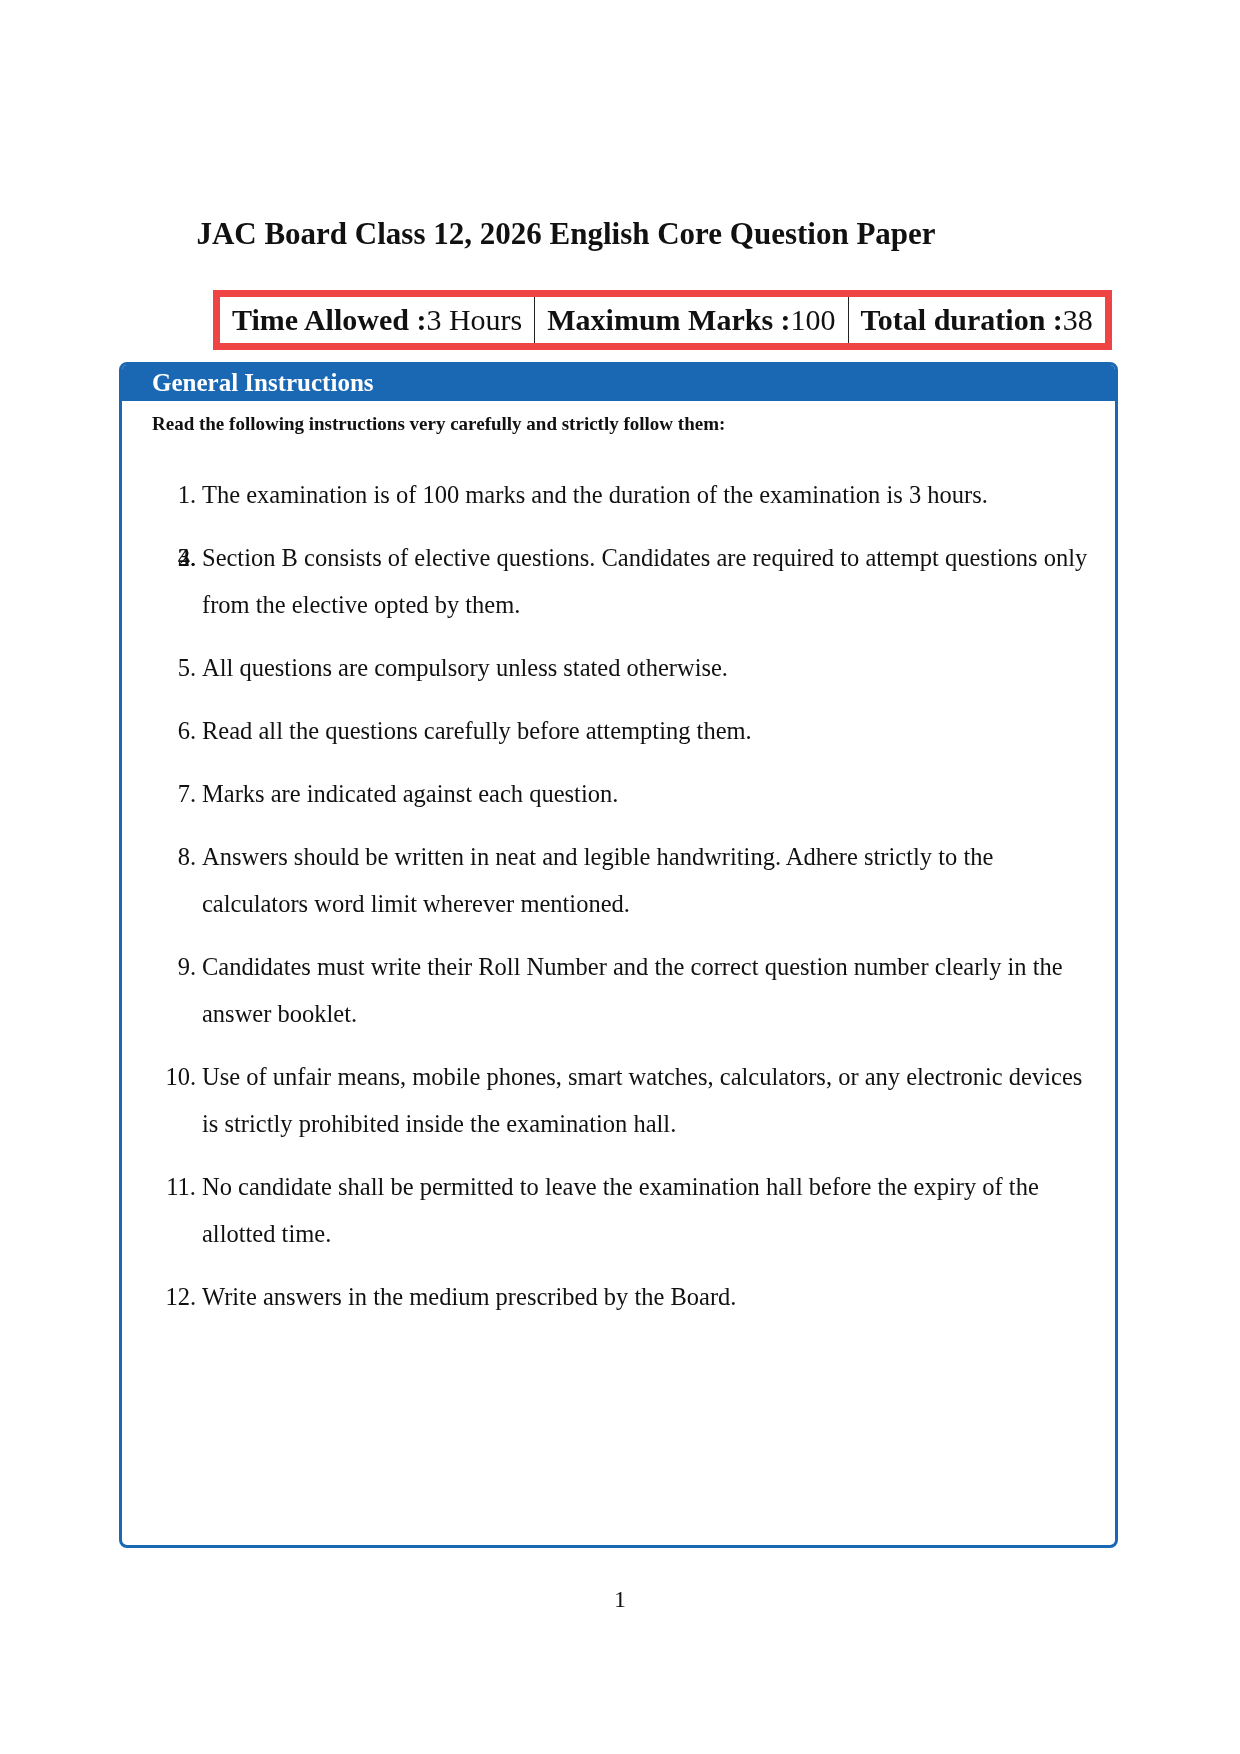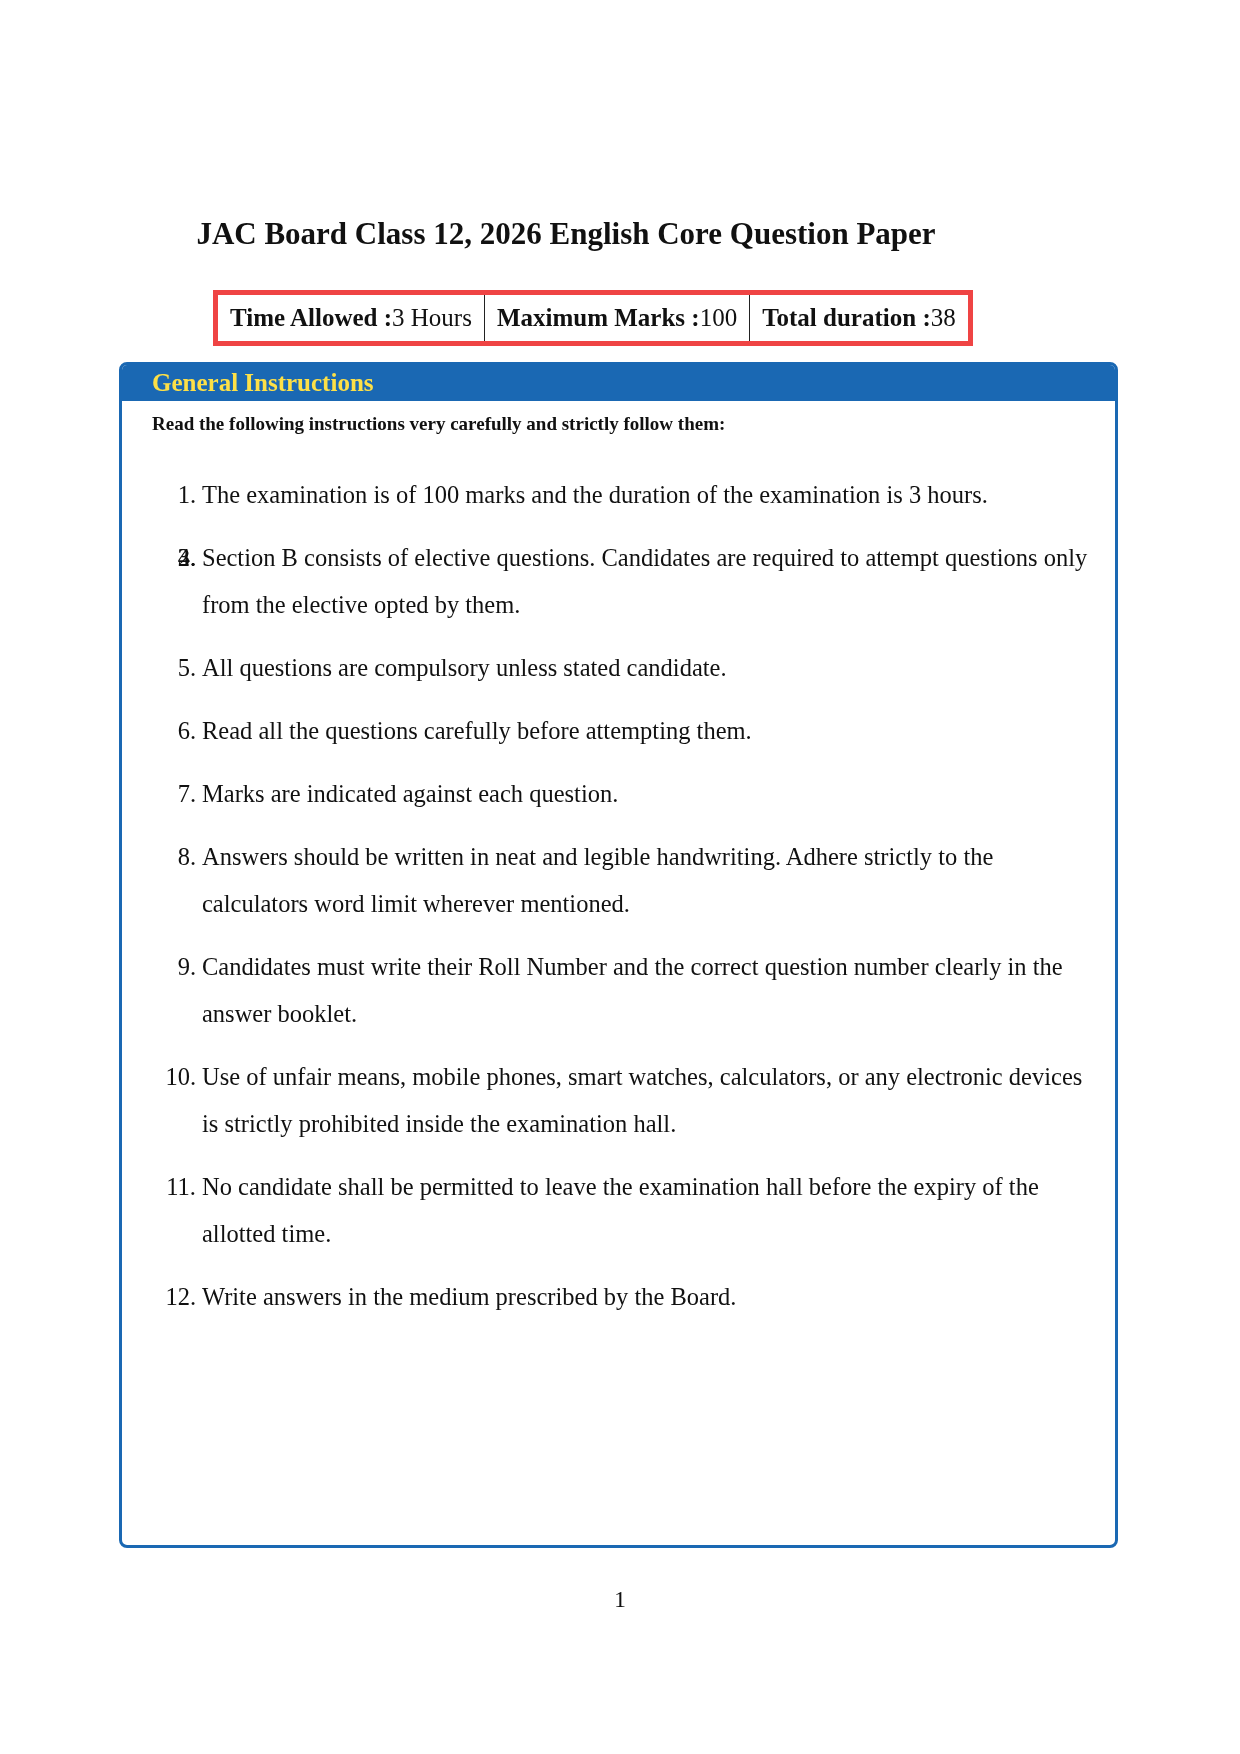--- a/index.html
+++ b/index.html
@@ -23,22 +23,22 @@
       font-size: 31px;
       font-weight: bold;
       letter-spacing: 0px;
     }
     .meta-table {
       position: absolute;
       left: 213px;
       top: 290px;
       height: 46px;
       display: flex;
-      border: 5px solid #ef4444;
-      font-size: 25px;
+      border: 7px solid #ef4444;
+      font-size: 30px;
     }
     .meta-cell {
       display: flex;
       align-items: center;
       padding: 0 12px;
       border-right: 1px solid #222;
       white-space: nowrap;
     }
     .meta-cell:last-child { border-right: none; }
     .meta-cell b { font-weight: bold; }
@@ -48,21 +48,21 @@
       top: 362px;
       width: 999px;
       height: 1186px;
       border: 3px solid #1a68b3;
       border-radius: 8px;
       box-sizing: border-box;
       overflow: hidden;
     }
     .box-header {
       background: #1a68b3;
-      color: #fde047;
+      color: #ffffff;
       height: 36px;
       font-size: 25px;
       font-weight: bold;
       padding-left: 30px;
       line-height: 36px;
     }
     .box-intro {
       position: absolute;
       left: 30px;
       top: 48px;
@@ -120,21 +120,21 @@
 </div>
 
 <div class="box">
   <div class="box-header">General Instructions</div>
   <div class="box-intro">Read the following instructions very carefully and strictly follow them:</div>
   <div class="list">
     <div class="item"><span class="num">1.</span><span>The examination is of 100 marks and the duration of the examination is 3 hours.</span></div>
     <div class="item"><span class="num">2.</span></div>
     <div class="item"><span class="num">3.</span></div>
     <div class="item"><span class="num">4.</span><span>Section B consists of elective questions. Candidates are required to attempt questions only from the elective opted by them.</span></div>
-    <div class="item"><span class="num">5.</span><span>All questions are compulsory unless stated candidate.</span></div>
+    <div class="item"><span class="num">5.</span><span>All questions are compulsory unless stated otherwise.</span></div>
     <div class="item"><span class="num">6.</span><span>Read all the questions carefully before attempting them.</span></div>
     <div class="item"><span class="num">7.</span><span>Marks are indicated against each question.</span></div>
     <div class="item"><span class="num">8.</span><span>Answers should be written in neat and legible handwriting. Adhere strictly to the calculators word limit wherever mentioned.</span></div>
     <div class="item"><span class="num">9.</span><span>Candidates must write their Roll Number and the correct question number clearly in the answer booklet.</span></div>
     <div class="item"><span class="num">10.</span><span>Use of unfair means, mobile phones, smart watches, calculators, or any electronic devices is strictly prohibited inside the examination hall.</span></div>
     <div class="item"><span class="num">11.</span><span>No candidate shall be permitted to leave the examination hall before the expiry of the allotted time.</span></div>
     <div class="item"><span class="num">12.</span><span>Write answers in the medium prescribed by the Board.</span></div>
   </div>
 </div>
 

